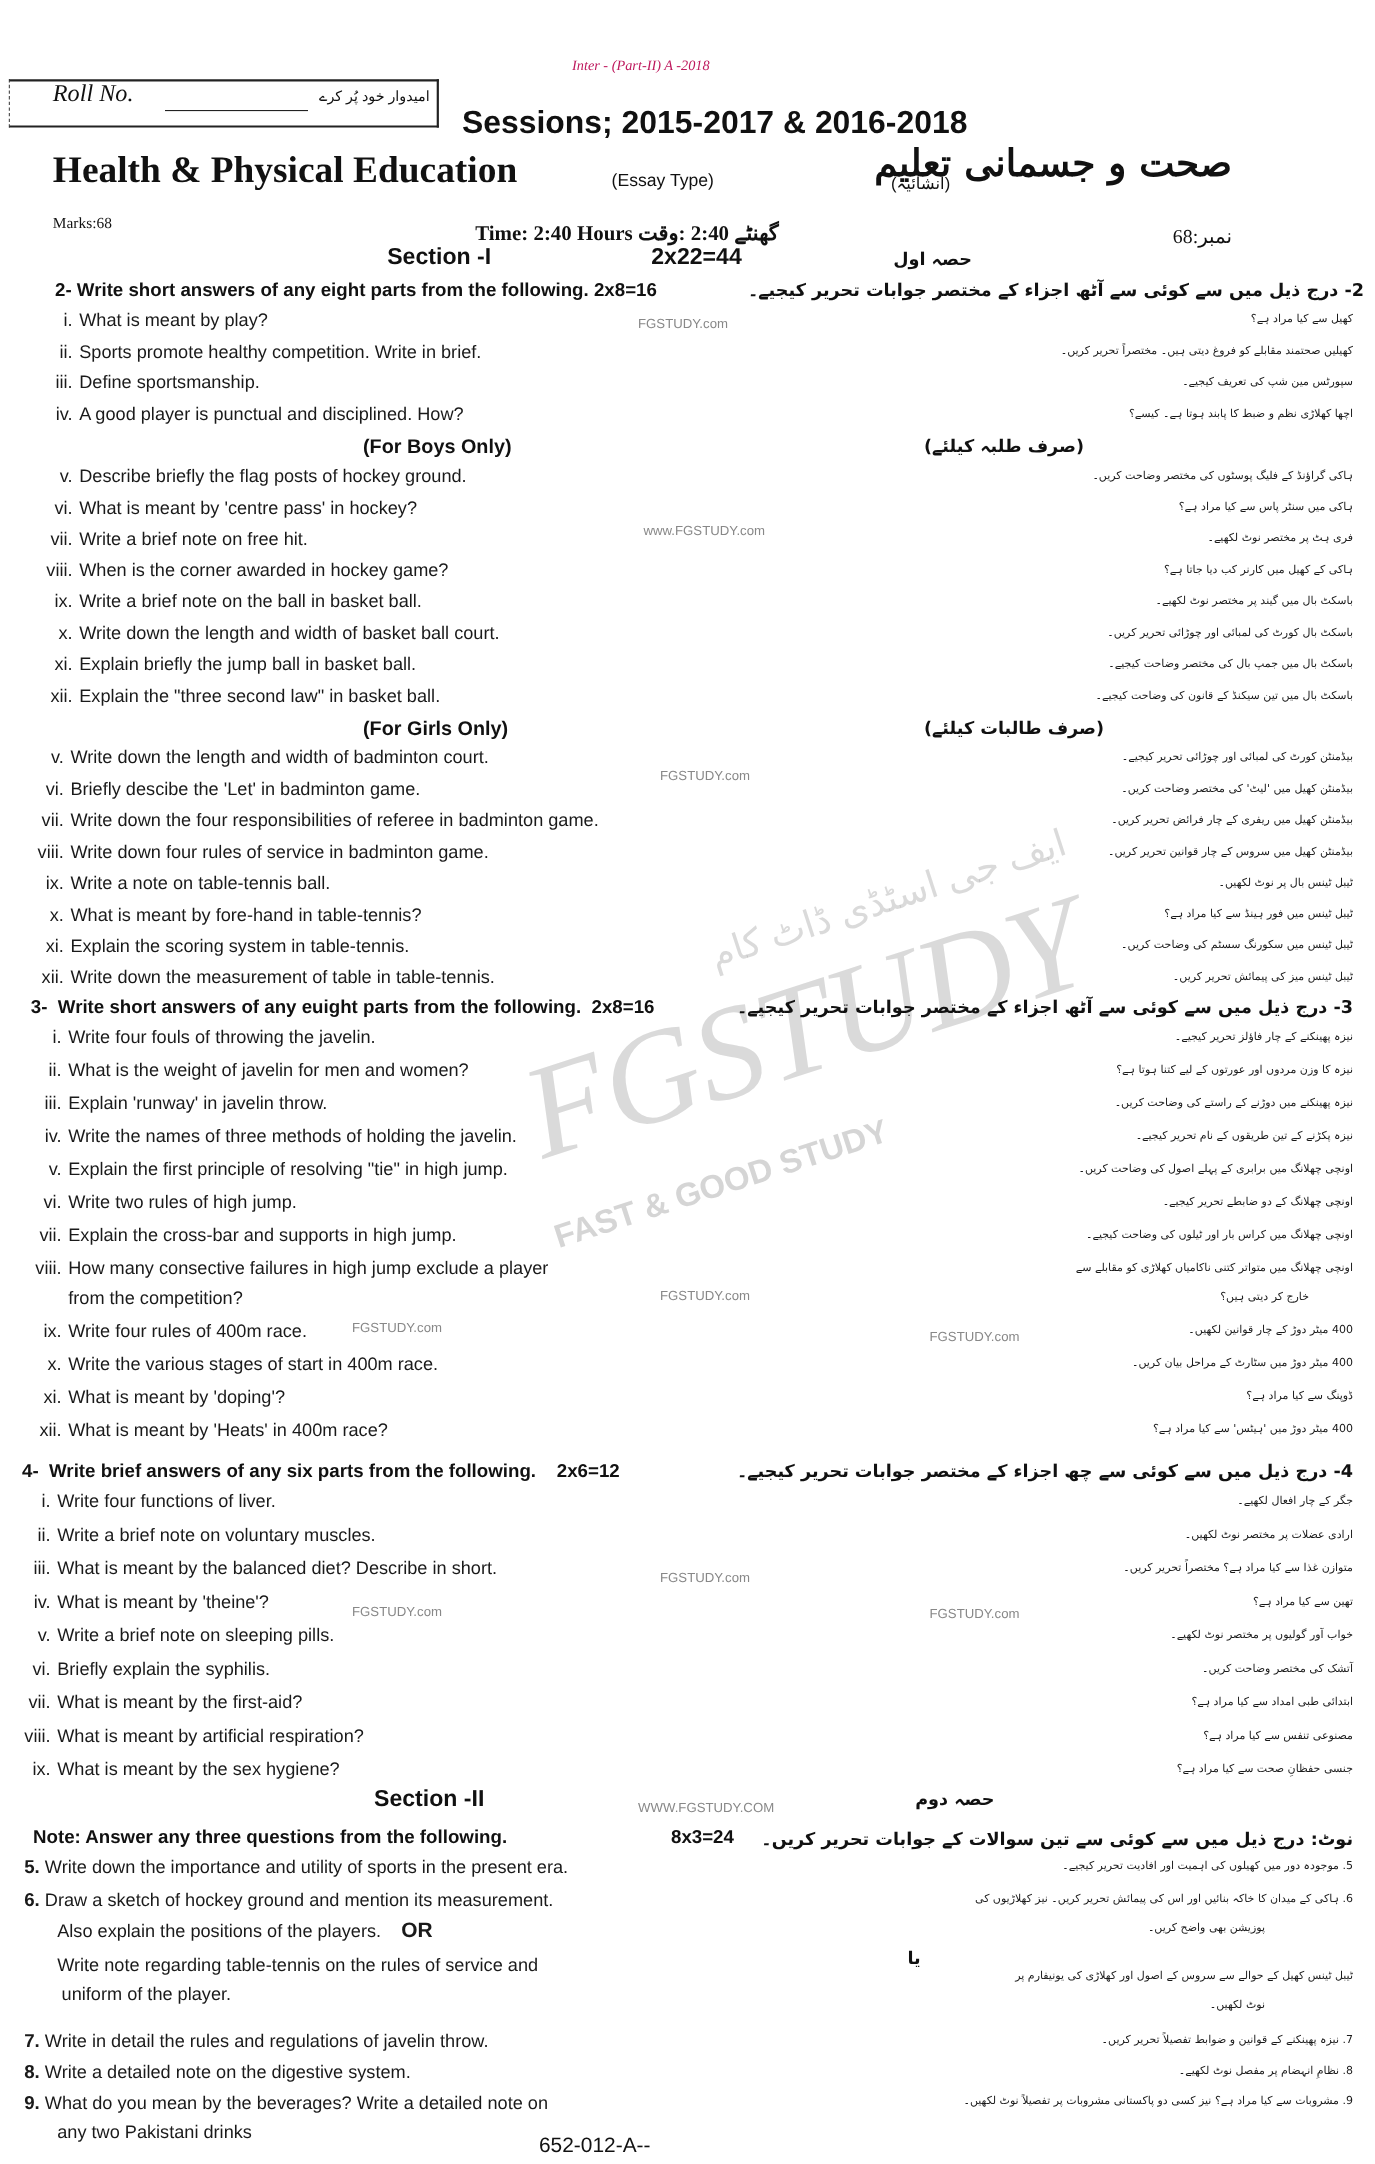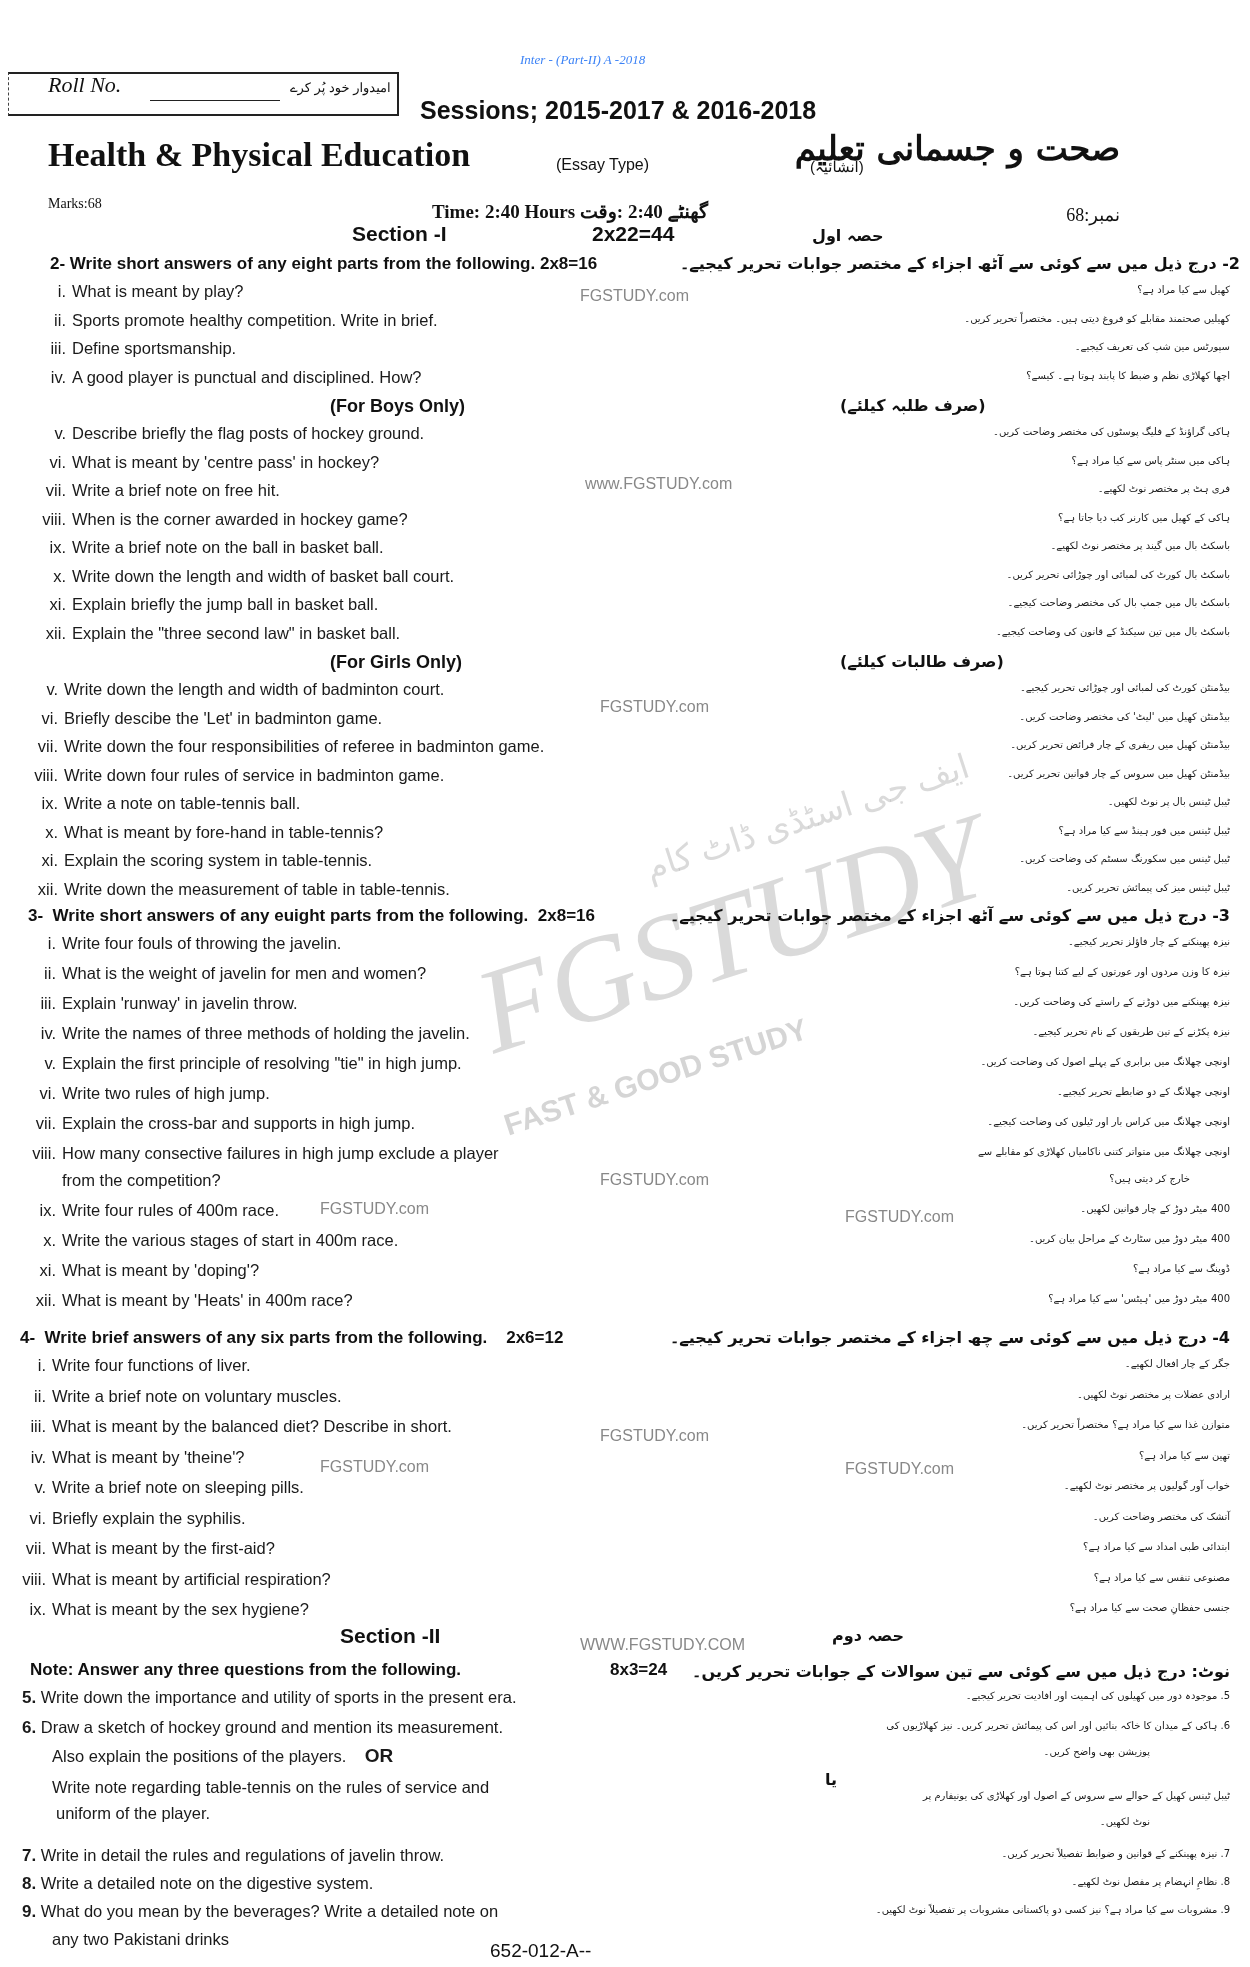--- a/index.html
+++ b/index.html
@@ -1,38 +1,38 @@
 <!DOCTYPE html>
 <html><head>
 <meta charset="utf-8">
 <style>
   html,body{margin:0;padding:0;background:#fff;}
   body{width:1250px;height:1967px;position:relative;overflow:hidden;color:#111;font-family:"Liberation Sans",sans-serif;}
   .abs{position:absolute;white-space:nowrap;}
-  .paper-code{left:520px;top:52px;font-family:"Liberation Serif",serif;font-style:italic;font-size:13px;color:#3b82f6;}
+  .paper-code{left:520px;top:52px;font-family:"Liberation Serif",serif;font-style:italic;font-size:13px;color:#be185d;}
   .roll-box{left:8px;top:72px;width:388px;height:40px;border:2px solid #222;border-left:1px dashed #444;}
   .roll-label{left:48px;top:72px;font-family:"Liberation Serif",serif;font-style:italic;font-size:22px;}
   .roll-line{left:150px;top:100px;width:130px;border-bottom:1.5px solid #222;}
   .roll-urdu{left:290px;top:80px;font-size:13px;direction:rtl;}
-  .sessions{left:420px;top:96px;font-size:25px;font-weight:bold;}
+  .sessions{left:420px;top:96px;font-size:29px;font-weight:bold;}
   .title{left:48px;top:136px;font-family:"Liberation Serif",serif;font-weight:bold;font-size:34px;}
   .title-sub{left:556px;top:156px;font-size:16px;}
   .urdu-title{right:130px;top:128px;font-family:"DejaVu Serif",serif;font-weight:bold;font-size:34px;direction:rtl;}
   .urdu-sub{left:810px;top:158px;font-size:15px;direction:rtl;}
   .marks{left:48px;top:196px;font-family:"Liberation Serif",serif;font-size:14px;}
   .time{left:432px;top:200px;font-family:"Liberation Serif",serif;font-weight:bold;font-size:19px;}
   .marks-ur{right:130px;top:204px;font-family:"Liberation Serif",serif;font-size:18px;direction:rtl;}
   .sec-title{font-weight:bold;font-size:21px;}
   .q-head{font-weight:bold;font-size:17px;}
   .q{font-size:16.5px;color:#1a1a1a;}
   .num{display:inline-block;text-align:right;width:36px;margin-right:6px;}
   .ur{direction:rtl;font-size:10px;color:#1a1a1a;font-family:"DejaVu Sans",sans-serif;}
   .ur-head{direction:rtl;font-size:16px;font-weight:bold;font-family:"DejaVu Sans",sans-serif;}
   .sub-head{font-weight:bold;font-size:18px;}
-  .wm-small{font-size:16px;color:#888;}
+  .wm-small{font-size:12px;color:#888;}
   .wm-big{left:460px;top:950px;font-family:"Liberation Serif",serif;font-style:italic;font-size:120px;color:rgba(150,150,150,0.35);transform:rotate(-18deg);transform-origin:left top;}
   .wm-mid{left:500px;top:1110px;font-weight:bold;font-size:30px;color:rgba(150,150,150,0.4);transform:rotate(-18deg);transform-origin:left top;}
   .wm-ur{left:640px;top:850px;font-size:34px;color:rgba(150,150,150,0.35);transform:rotate(-18deg);transform-origin:left top;direction:rtl;}
   .footer-code{left:490px;top:1940px;font-size:19px;}
 </style>
 </head>
 <body>
 
 <div class="abs paper-code">Inter - (Part-II) A -2018</div>
 <div class="abs roll-box"></div>

